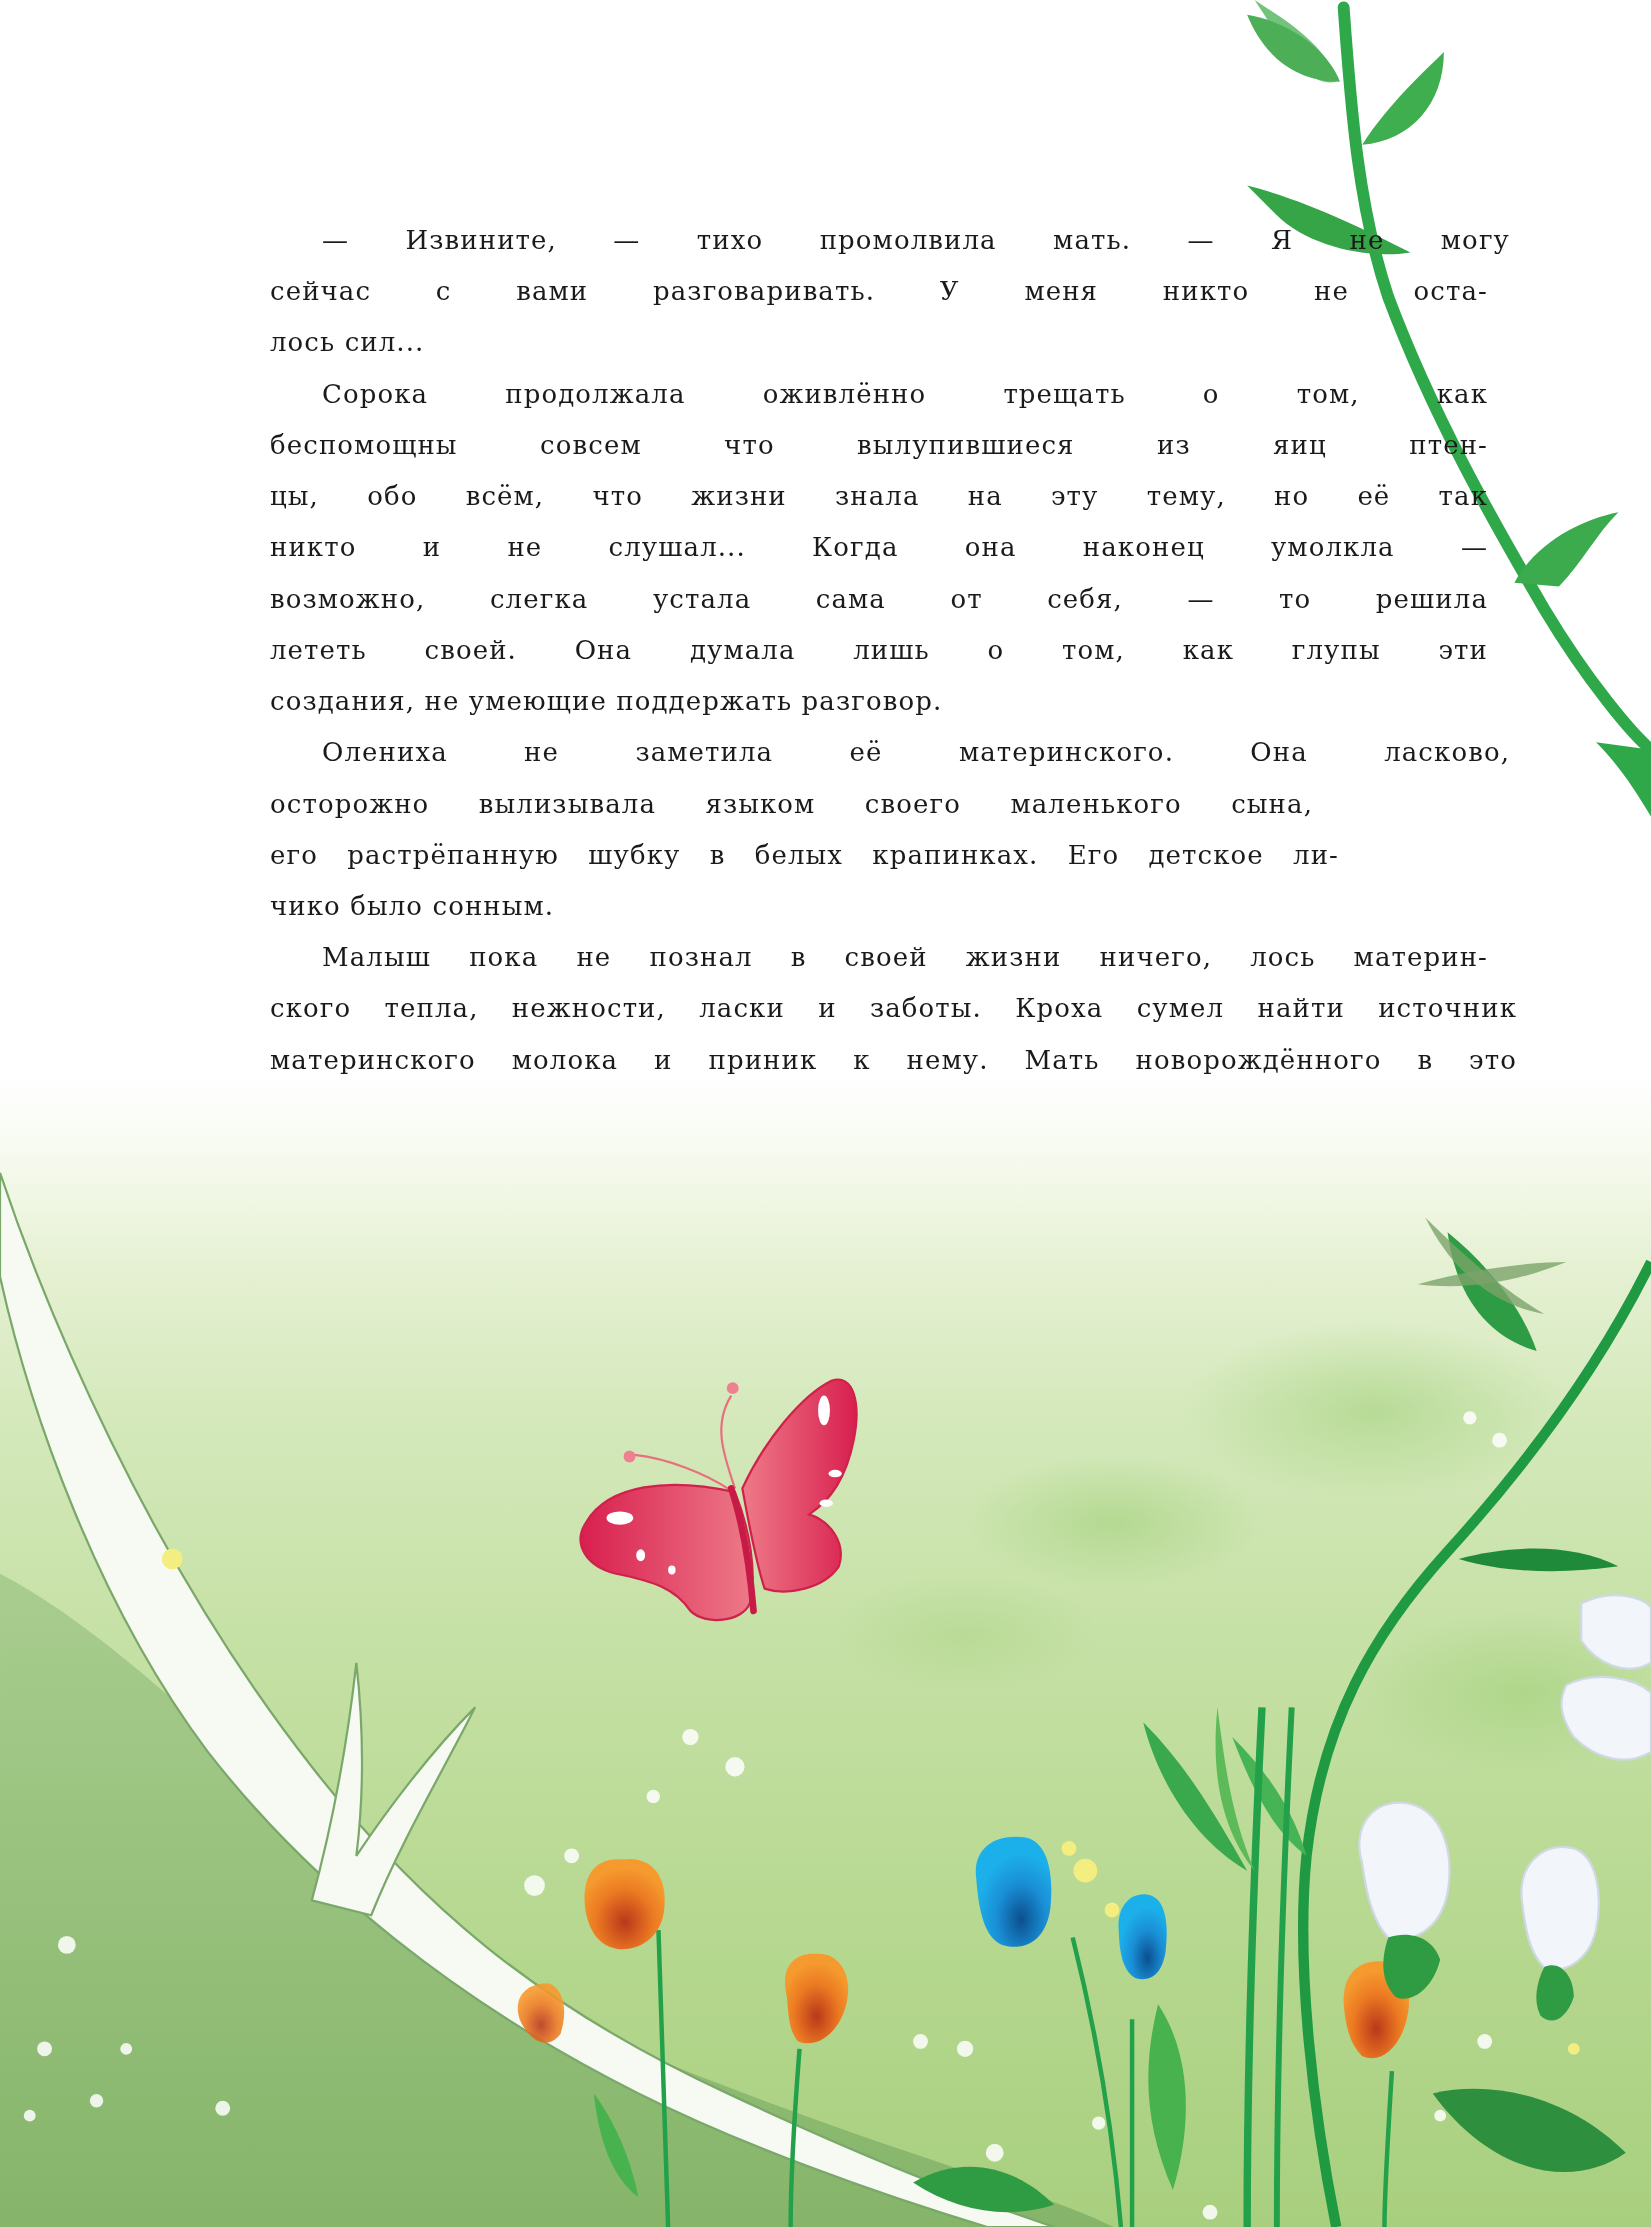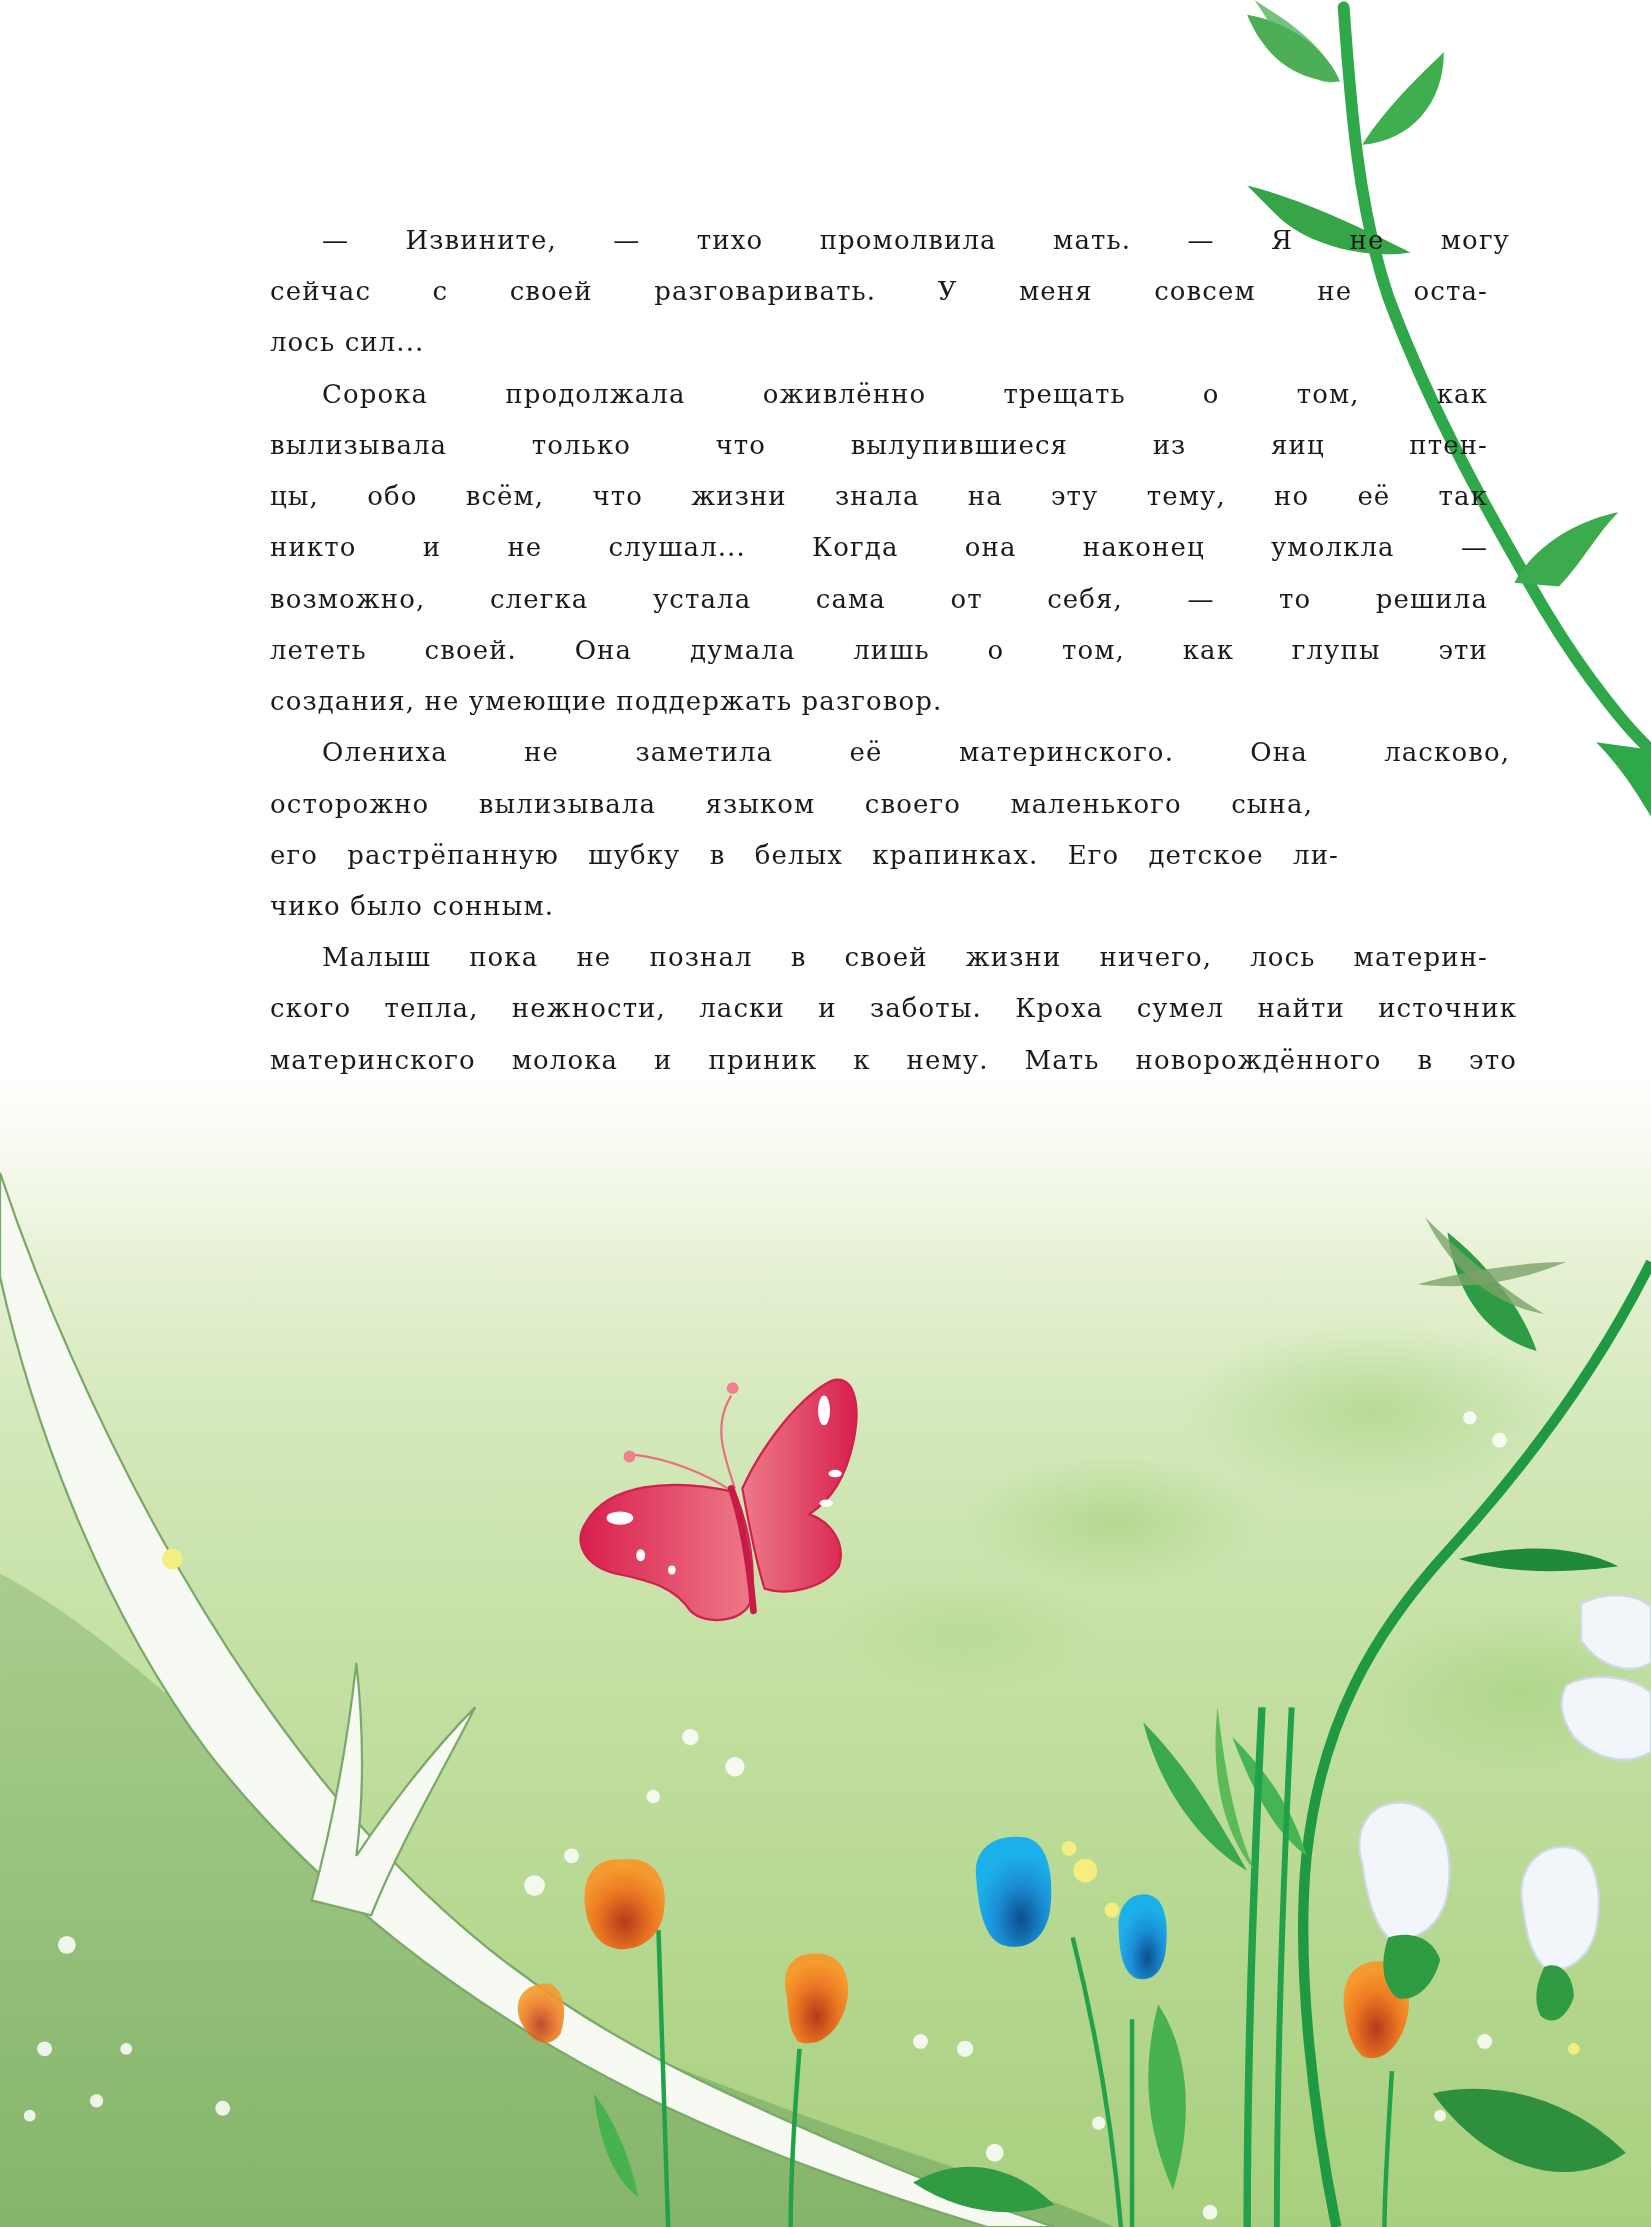--- a/index.html
+++ b/index.html
@@ -175,24 +175,24 @@
       <path d="M1870,2610 C1900,2600 1930,2610 1940,2640 C1930,2680 1900,2700 1880,2690 C1860,2670 1860,2640 1870,2610 Z" fill="#2f9c44"></path>
       <path d="M2050,2560 C2045,2510 2080,2480 2120,2490 C2150,2500 2160,2550 2150,2600 C2140,2640 2110,2660 2080,2650 C2060,2630 2055,2600 2050,2560 Z" fill="#f2f6fb" stroke="#cfd9e6" stroke-width="3"></path>
       <path d="M2080,2650 C2100,2640 2120,2660 2120,2690 C2110,2720 2090,2730 2075,2715 C2065,2695 2070,2670 2080,2650 Z" fill="#2f9c44"></path>
       <path d="M2110,2270 C2150,2250 2200,2260 2224,2280 L2224,2360 C2190,2380 2150,2370 2120,2340 C2100,2310 2100,2290 2110,2270 Z" fill="#f2f6fb" stroke="#cfd9e6" stroke-width="3"></path>
       <path d="M2130,2160 C2170,2140 2210,2150 2224,2165 L2224,2240 C2190,2260 2150,2240 2130,2210 Z" fill="#f2f6fb" stroke="#cfd9e6" stroke-width="3"></path>
     </g>
   </svg>
 
   <div class="text-block">
     <div class="line indent" style="top:0px;width:1240px">— Извините, — тихо промолвила мать. — Я не могу</div>
-    <div class="line" style="top:51px;width:1218px">сейчас с своей разговаривать. У меня совсем не оста-</div>
+    <div class="line" style="top:51px;width:1218px">сейчас с вами разговаривать. У меня никто не оста-</div>
     <div class="line" style="top:102px;width:auto;text-align-last:left">лось сил...</div>
     <div class="line indent" style="top:154px;width:1218px">Сорока продолжала оживлённо трещать о том, как</div>
-    <div class="line" style="top:205px;width:1218px">вылизывала только что вылупившиеся из яиц птен-</div>
+    <div class="line" style="top:205px;width:1218px">беспомощны совсем что вылупившиеся из яиц птен-</div>
     <div class="line" style="top:256px;width:1218px">цы, обо всём, что жизни знала на эту тему, но её так</div>
     <div class="line" style="top:307px;width:1218px">никто и не слушал... Когда она наконец умолкла —</div>
     <div class="line" style="top:359px;width:1218px">возможно, слегка устала сама от себя, — то решила</div>
     <div class="line" style="top:410px;width:1218px">лететь своей. Она думала лишь о том, как глупы эти</div>
     <div class="line" style="top:461px;width:auto;text-align-last:left">создания, не умеющие поддержать разговор.</div>
     <div class="line indent" style="top:512px;width:1240px">Олениха не заметила её материнского. Она ласково,</div>
     <div class="line" style="top:564px;width:1043px">осторожно вылизывала языком своего маленького сына,</div>
     <div class="line" style="top:615px;width:1069px">его растрёпанную шубку в белых крапинках. Его детское ли-</div>
     <div class="line" style="top:666px;width:auto;text-align-last:left">чико было сонным.</div>
     <div class="line indent" style="top:717px;width:1218px">Малыш пока не познал в своей жизни ничего, лось материн-</div>

